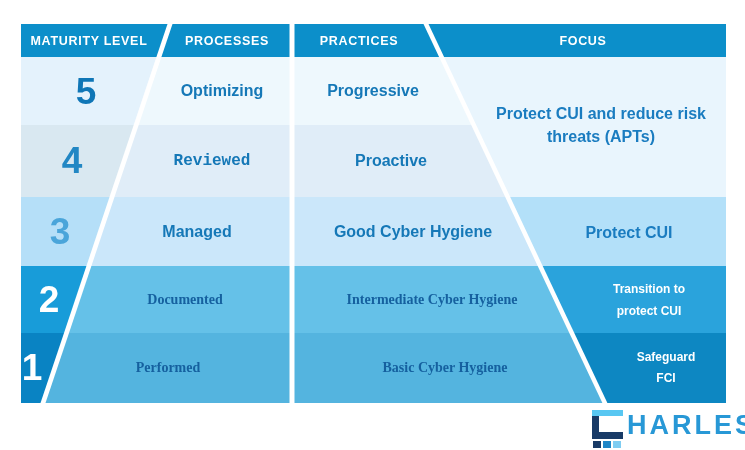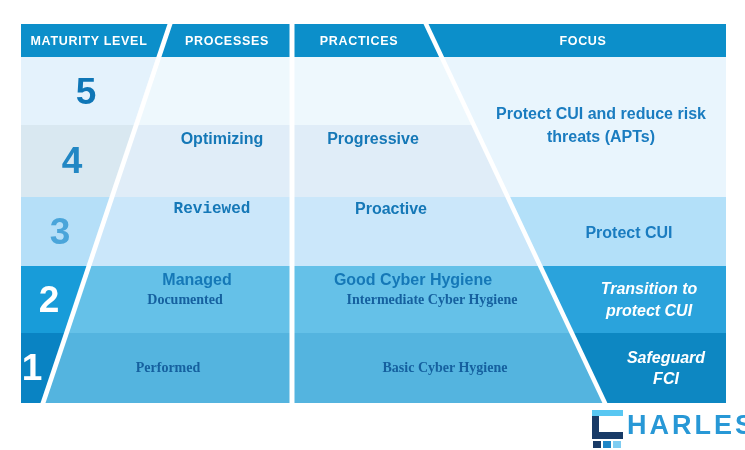--- a/index.html
+++ b/index.html
@@ -17,24 +17,24 @@
     font-weight:700;
     white-space:nowrap;
     text-align:center;
   }
   .hdr  { font-size:12.5px; letter-spacing:0.7px; color:#ffffff; }
   .num  { font-size:37px; font-weight:700; }
   .num5 { color:#0f76b6; }
   .num4 { color:#2287c4; }
   .num3 { color:#4aa5da; }
   .numw { color:#ffffff; }
-  .label-light { color:#1578b7; font-size:16px;margin-top:48px; }
+  .label-light { color:#1578b7; font-size:16px; }
   .label-dark  { color:#15609f; font-size:14px;font-family:Liberation Serif, serif; }
   .focus-blue  { color:#1a7cc0; font-size:16px; line-height:23px; }
-  .focus-white { color:#ffffff; font-size:16px; line-height:22px;font-style:italic; }
+  .focus-white { color:#ffffff; font-size:12px; line-height:22px; }
   .focus-white.tight { line-height:21px; }
 
   
   .logo { position:absolute; left:592px; top:410px; height:40px; display:flex; align-items:flex-start; }
   .logo-mark { position:relative; width:31px; height:38px; margin-right:4px; }
   .c-left   { position:absolute; left:0; top:0;  width:7px;  height:29px; background:#183a66; }
   .c-bottom { position:absolute; left:0; top:22px; width:31px; height:7px; background:#183a66; }
   .c-top    { position:absolute; left:0; top:0;  width:31px; height:6px;  background:#58c7f2; }
   .logo-squares { position:absolute; left:1px; top:31px; display:flex; gap:2px; }
   .sq { width:8px; height:7px; }

